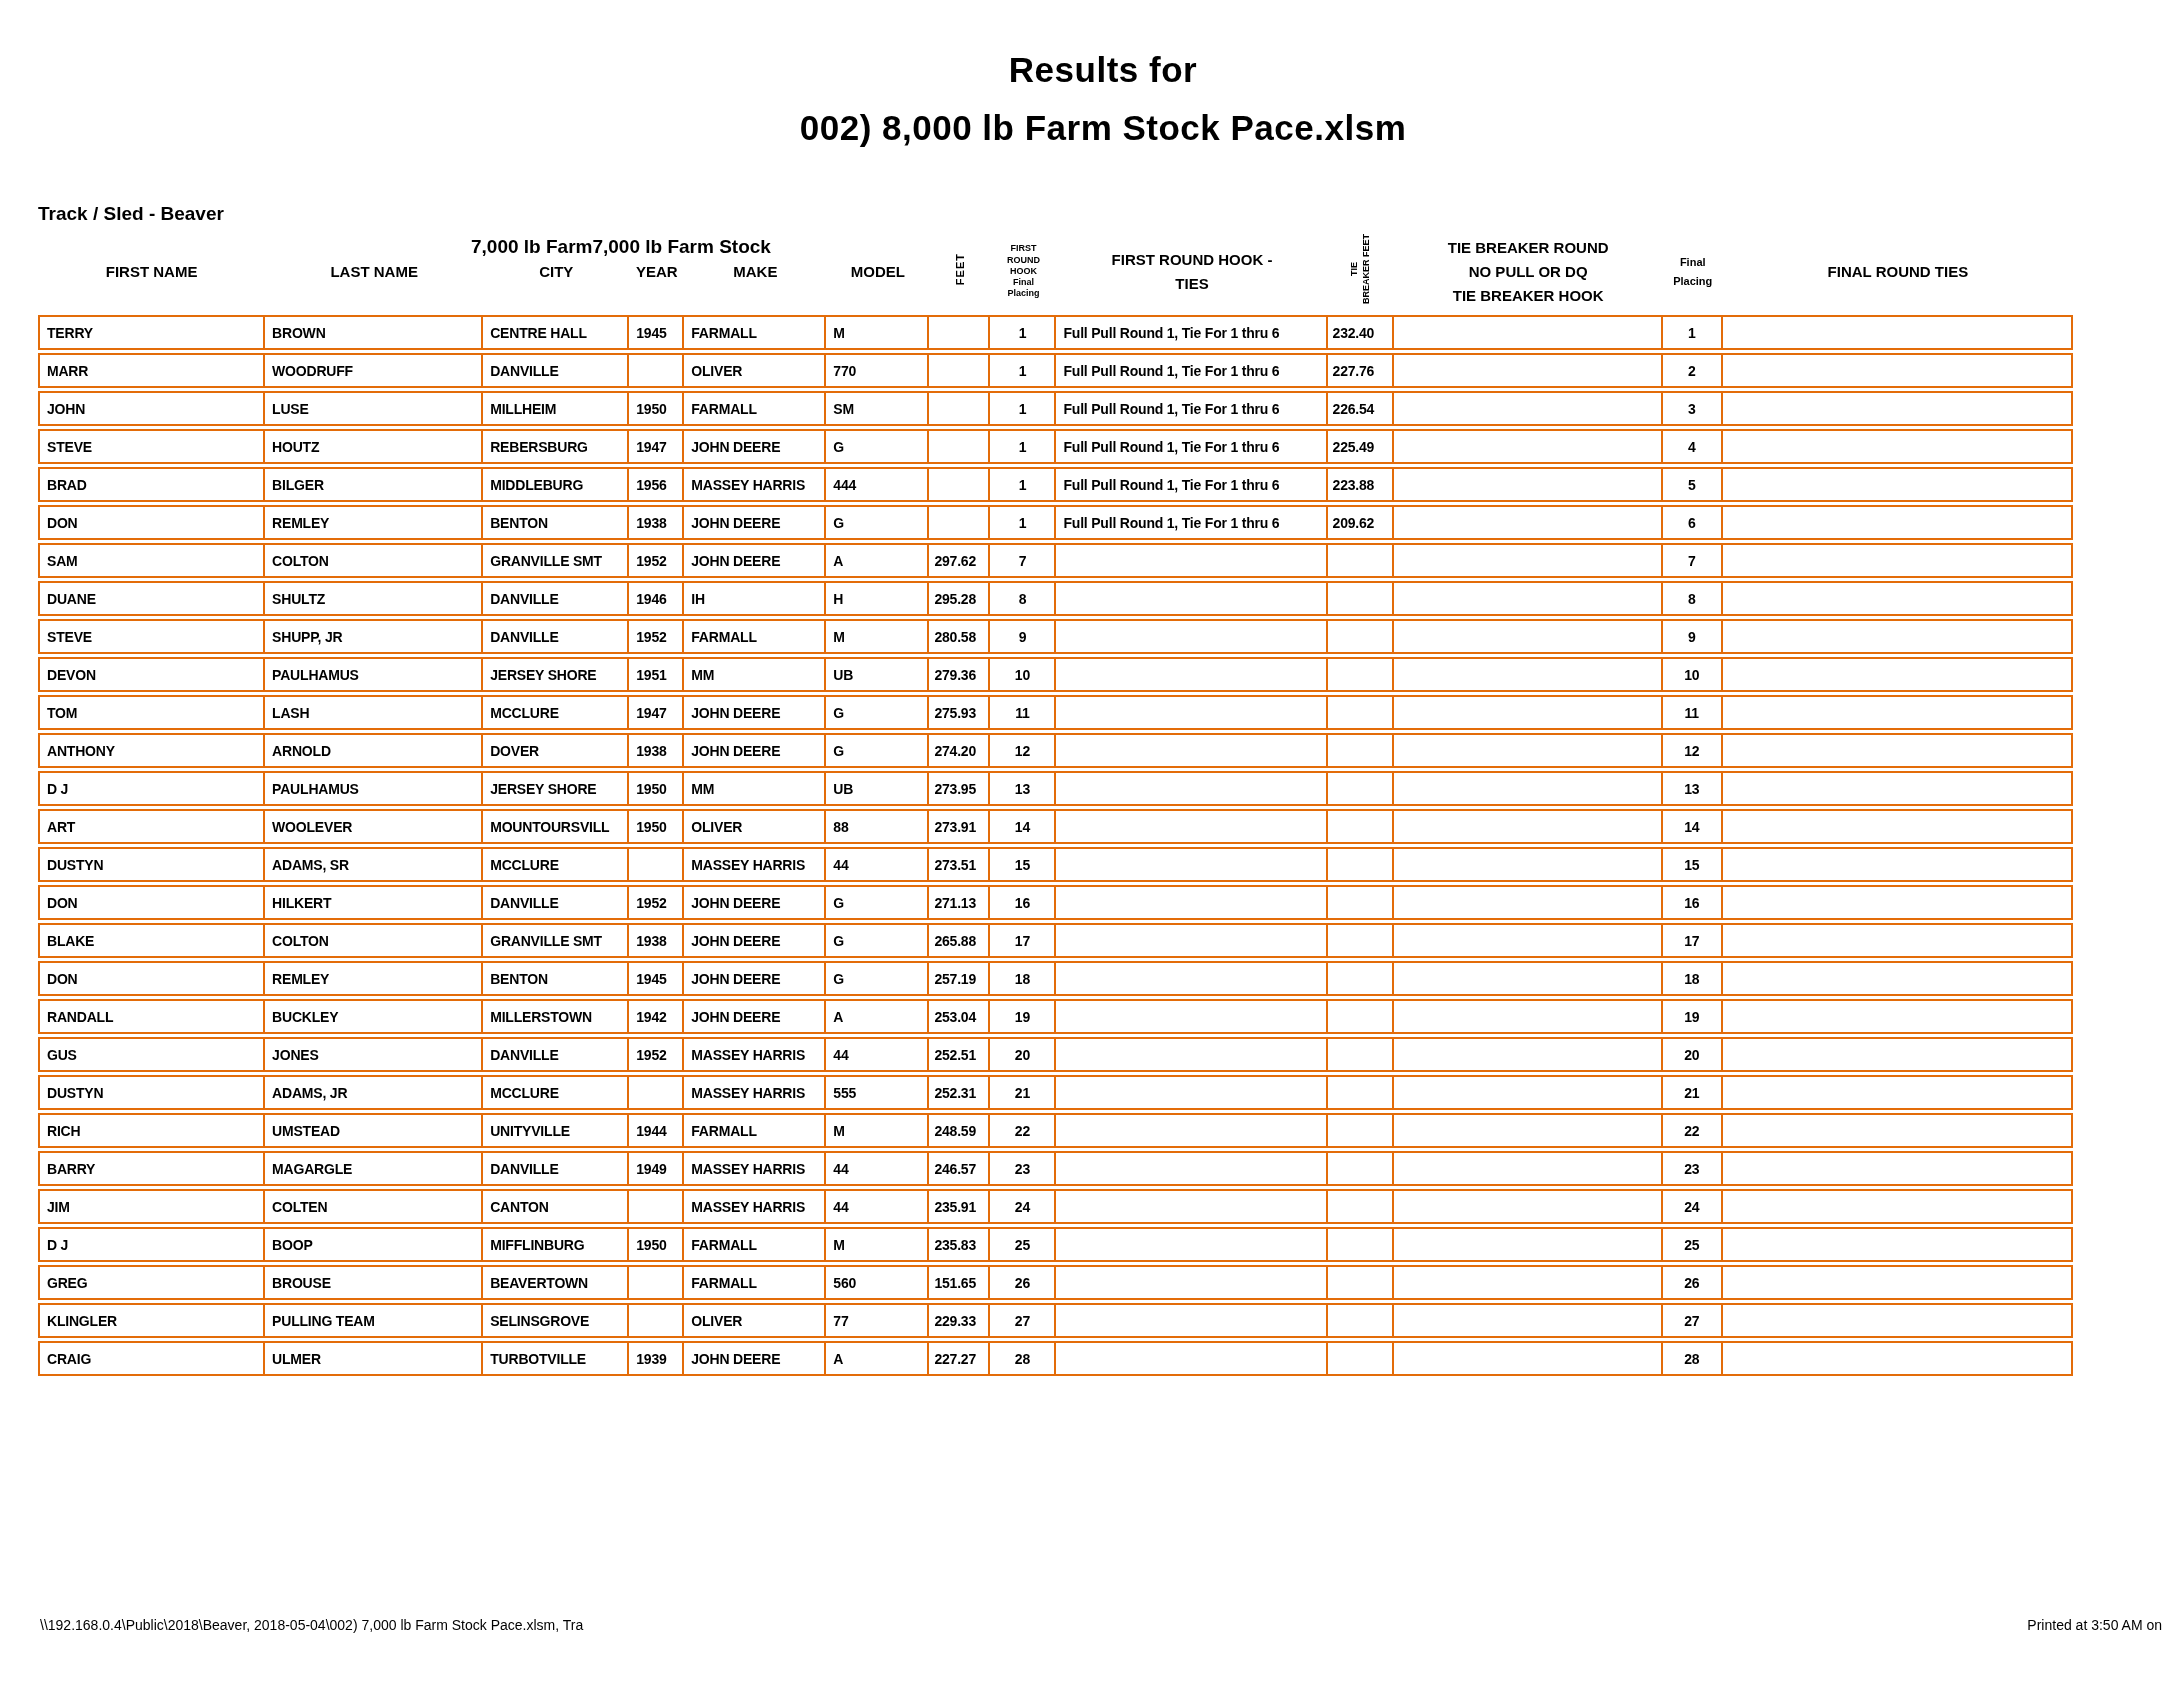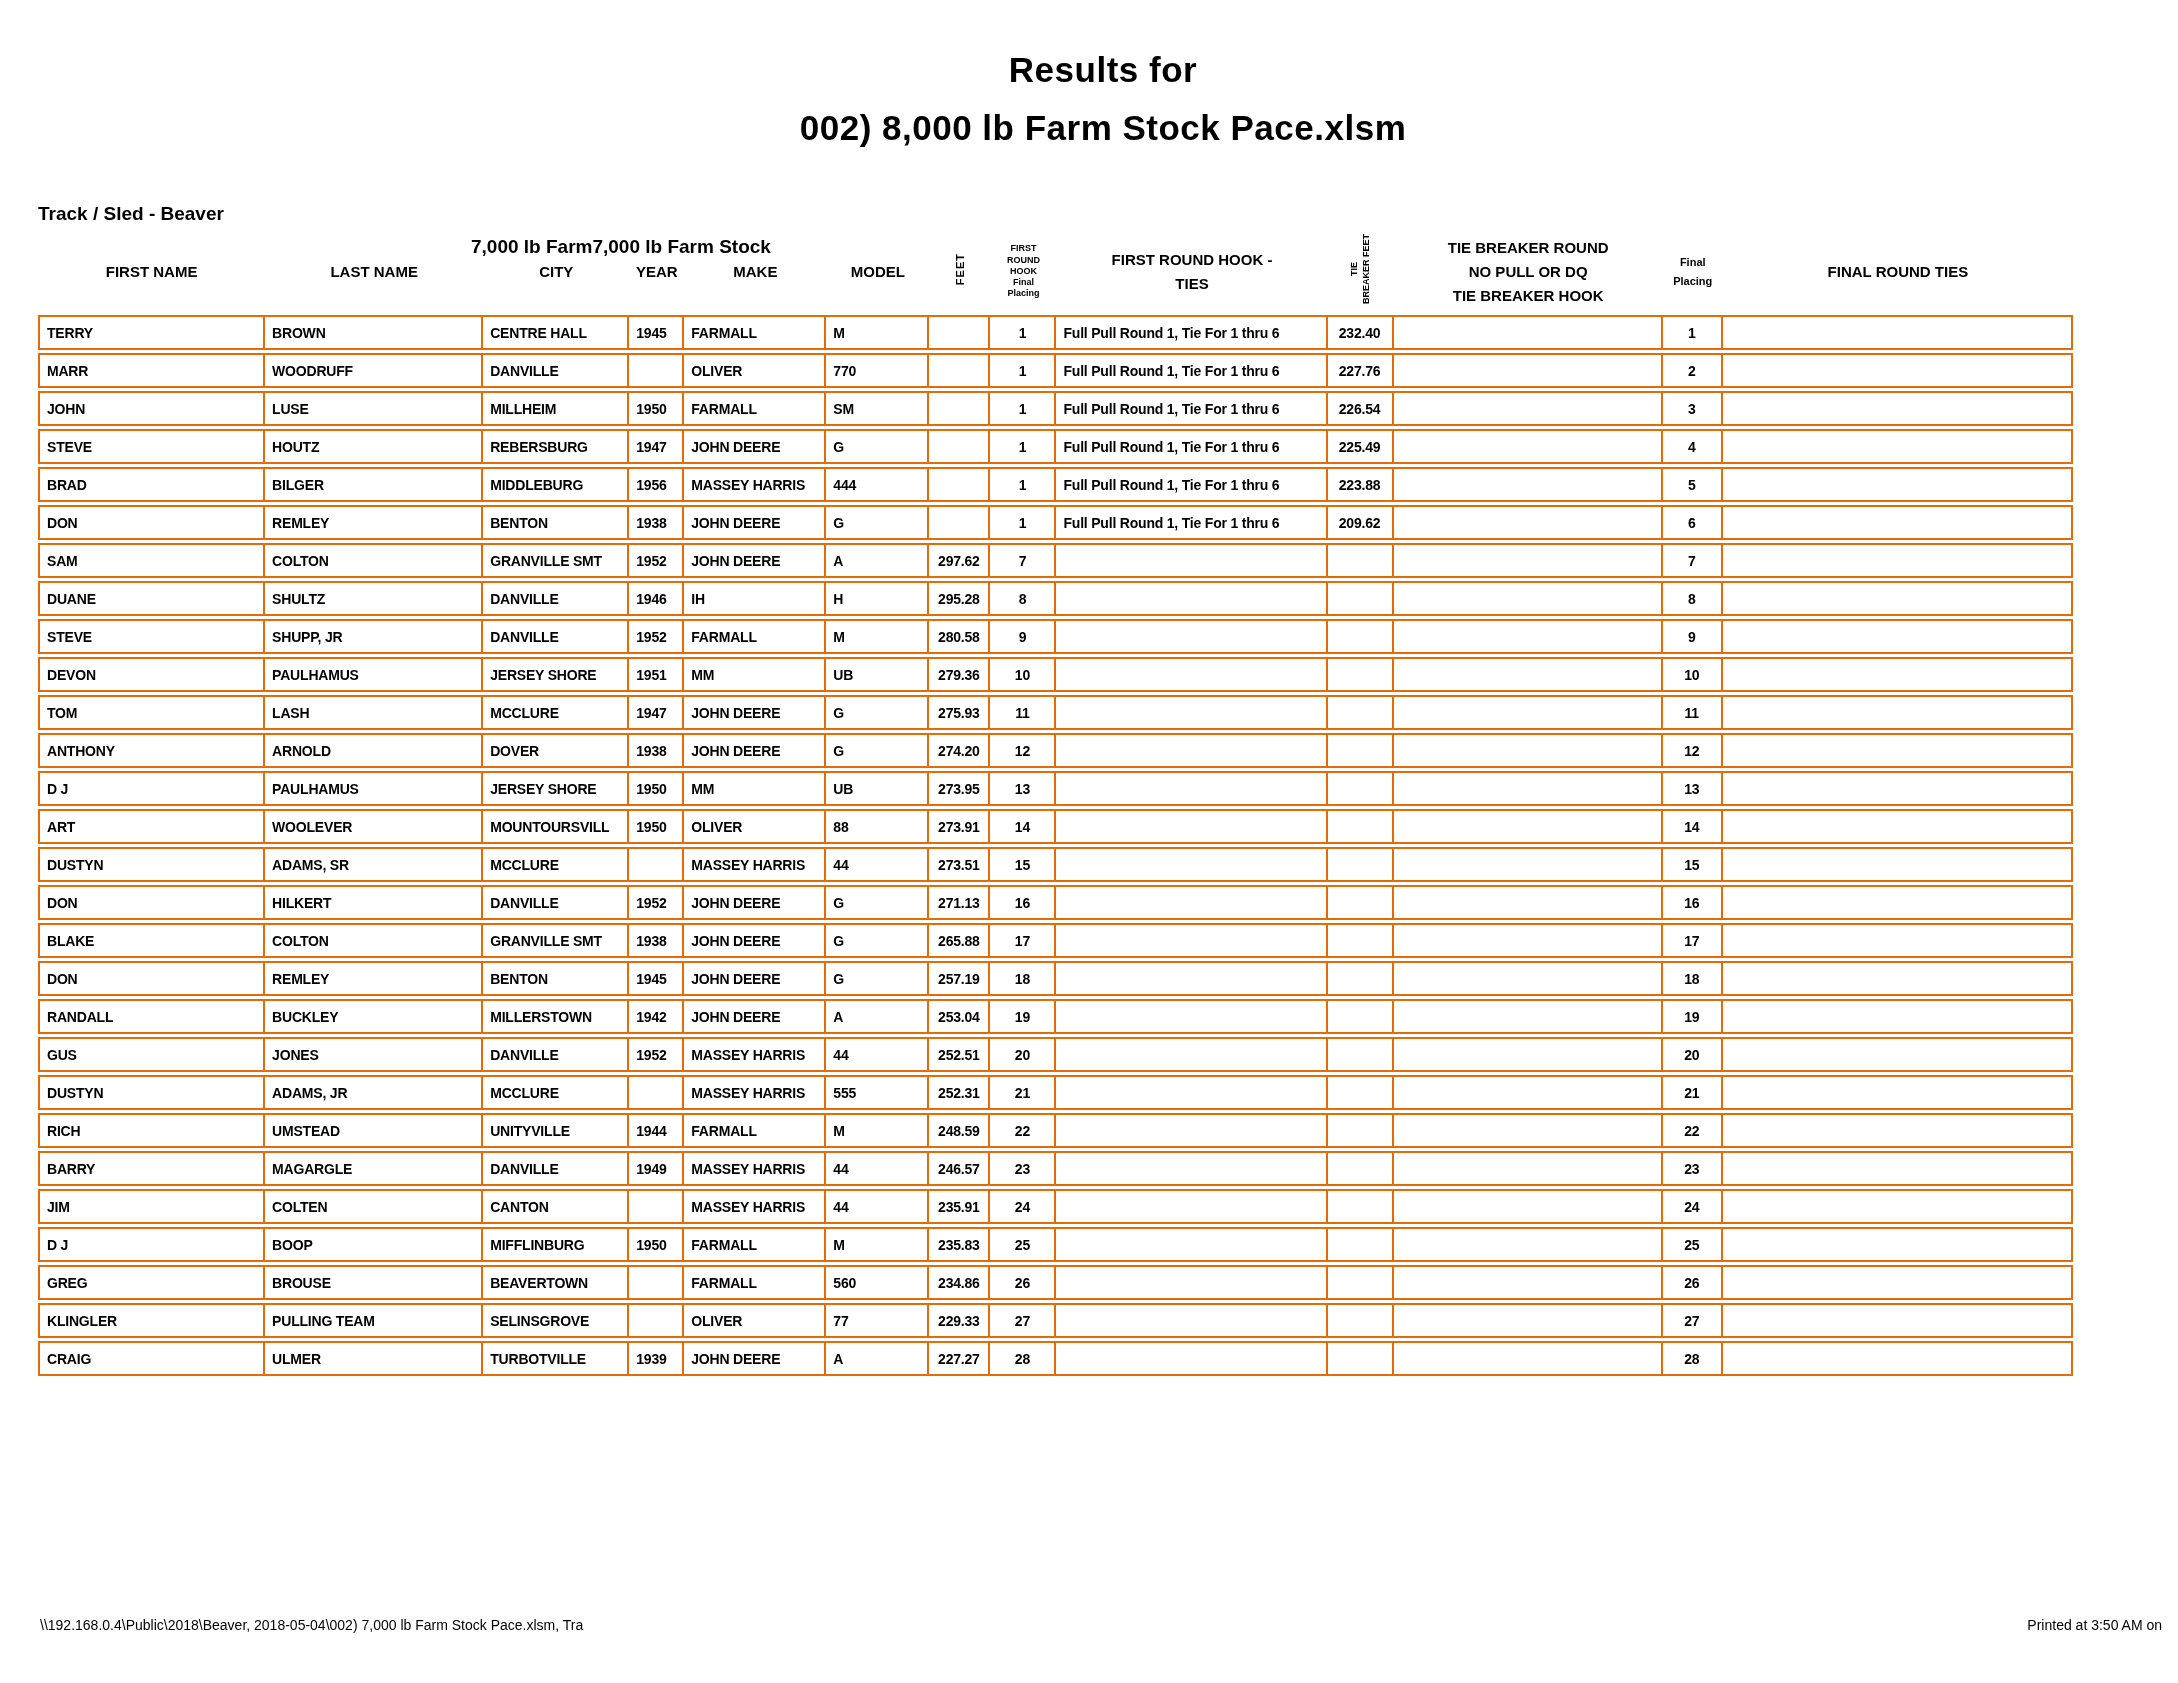--- a/index.html
+++ b/index.html
@@ -61,21 +61,21 @@
     white-space: nowrap;
     overflow: hidden;
     vertical-align: middle;
     border-top: 2px solid var(--border-color);
     border-bottom: 2px solid var(--border-color);
     border-right: 2px solid var(--border-color);
     background: #fff;
   }
   td:first-child { border-left: 2px solid var(--border-color); }
   td.al { text-align: left;  padding-left: 7px; }
-  td.ar { text-align: center; padding-right: 5px; }
+  td.ar { text-align: left; padding-right: 5px; }
   td.ac { text-align: center; }
   .footer { position: absolute; top: 1617px; left: 0; right: 0; height: 16px; font-size: 14px; color: #000; }
   .footer .f-left  { position: absolute; left: 40px; top: 0; }
   .footer .f-right { position: absolute; right: 16px; top: 0; }
 </style>
 </head>
 <body>
 
 <div class="page">
 
@@ -517,21 +517,21 @@
       <td class="ac">25</td>
       <td class="al"></td>
     </tr>
         <tr>
       <td class="al">GREG</td>
       <td class="al">BROUSE</td>
       <td class="al">BEAVERTOWN</td>
       <td class="al"></td>
       <td class="al">FARMALL</td>
       <td class="al">560</td>
-      <td class="ar">234.86</td>
+      <td class="ar">151.65</td>
       <td class="ac">26</td>
       <td class="al"></td>
       <td class="ar"></td>
       <td class="al"></td>
       <td class="ac">26</td>
       <td class="al"></td>
     </tr>
         <tr>
       <td class="al">KLINGLER</td>
       <td class="al">PULLING TEAM</td>

